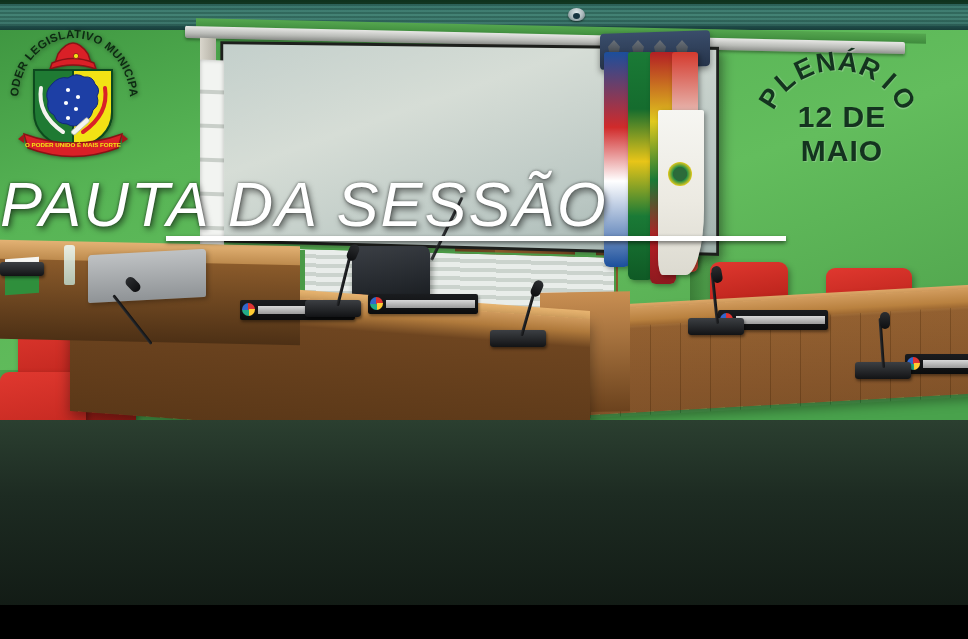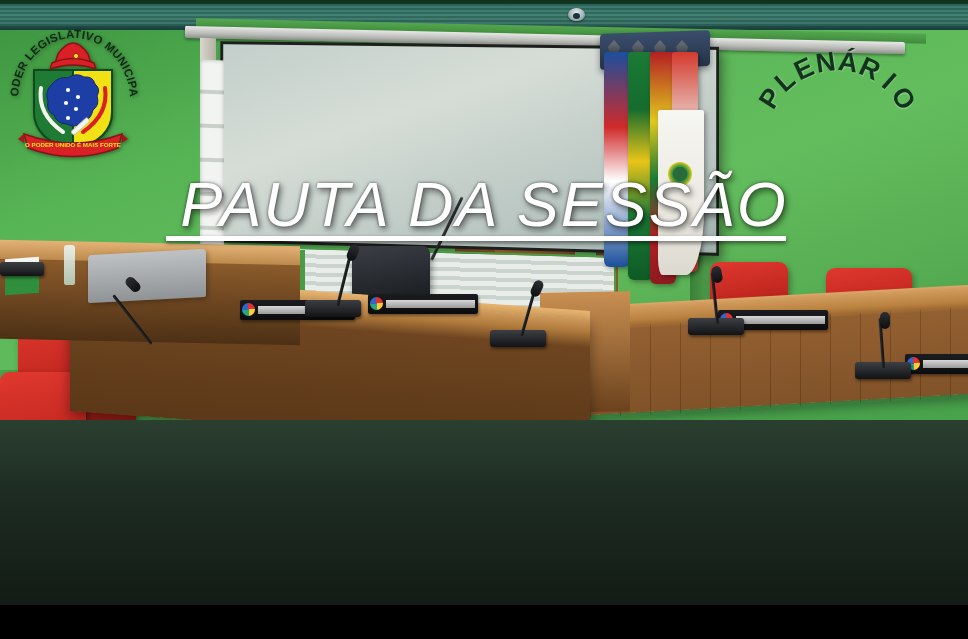--- a/index.html
+++ b/index.html
@@ -281,21 +281,21 @@
 
   
   .floor{
     position:absolute; left:0; top:420px; width:968px; height:190px;
     background:linear-gradient(180deg,#2b3f30 0%,#1d2b22 40%,#121b15 100%);
   }
 
   
   #pauta {
     position:absolute; left:0; top:168px; width:968px;
-    text-align:center;
+    text-align:left;
     font-family:"Liberation Sans", sans-serif;
     font-style:italic; font-weight:400;
     font-size:63px; letter-spacing:2px;
     color:#ffffff;
     text-shadow:
        0 0 3px rgba(0,0,0,.55),
        2px 3px 6px rgba(0,0,0,.6);
   }
   #pauta-rule{
     position:absolute; left:166px; top:236px; width:620px; height:5px;
@@ -376,20 +376,21 @@
     <div class="plenario-wrap" id="arc-host">
         <span class="arc-letter" style="transform: translate(-66.1478px, 4.6663px) rotate(-58deg) translate(-50%, -50%);">P</span>
         <span class="arc-letter" style="transform: translate(-51.6115px, -12.4829px) rotate(-41.4286deg) translate(-50%, -50%);">L</span>
         <span class="arc-letter" style="transform: translate(-32.7879px, -24.774px) rotate(-24.8571deg) translate(-50%, -50%);">E</span>
         <span class="arc-letter" style="transform: translate(-11.2405px, -31.1858px) rotate(-8.28571deg) translate(-50%, -50%);">N</span>
         <span class="arc-letter" style="transform: translate(11.2405px, -31.1858px) rotate(8.28571deg) translate(-50%, -50%);">Á</span>
         <span class="arc-letter" style="transform: translate(32.7879px, -24.774px) rotate(24.8571deg) translate(-50%, -50%);">R</span>
         <span class="arc-letter" style="transform: translate(51.6115px, -12.4829px) rotate(41.4286deg) translate(-50%, -50%);">I</span>
         <span class="arc-letter" style="transform: translate(66.1478px, 4.6663px) rotate(58deg) translate(-50%, -50%);">O</span>
       </div>
+    <div class="plen-sub">12 DE MAIO</div>
 
     <div class="chair" style="left:710px; top:262px; width:78px; height:60px;"></div>
     <div class="chair" style="left:826px; top:268px; width:86px; height:66px;"></div>
     <div class="chair-dark" style="left:352px; top:246px; width:78px; height:62px;"></div>
     <div class="chair" style="left:196px; top:268px; width:80px; height:42px;"></div>
     <div class="chair" style="left:272px; top:294px; width:96px; height:70px;"></div>
     <div class="chair" style="left:18px;  top:318px; width:118px; height:110px;"></div>
     <div class="chair" style="left:0px;   top:372px; width:86px; height:126px;"></div>
     <div class="chair" style="left:612px; top:258px; width:36px; height:36px; opacity:.0"></div>
 

